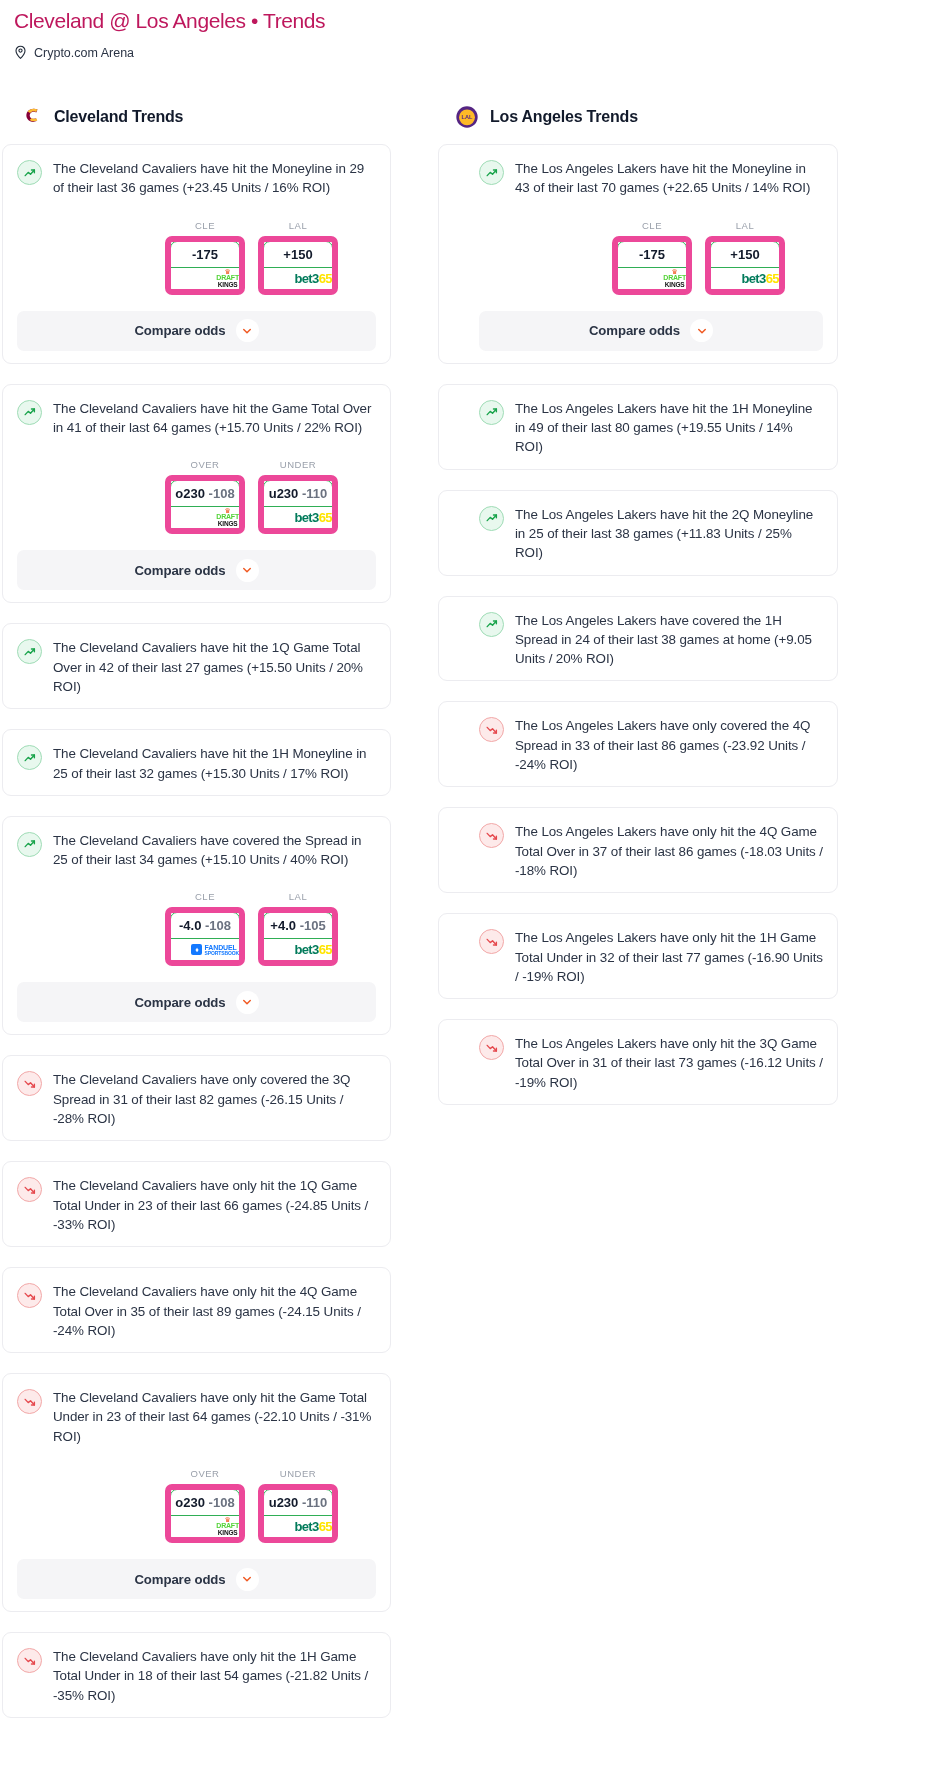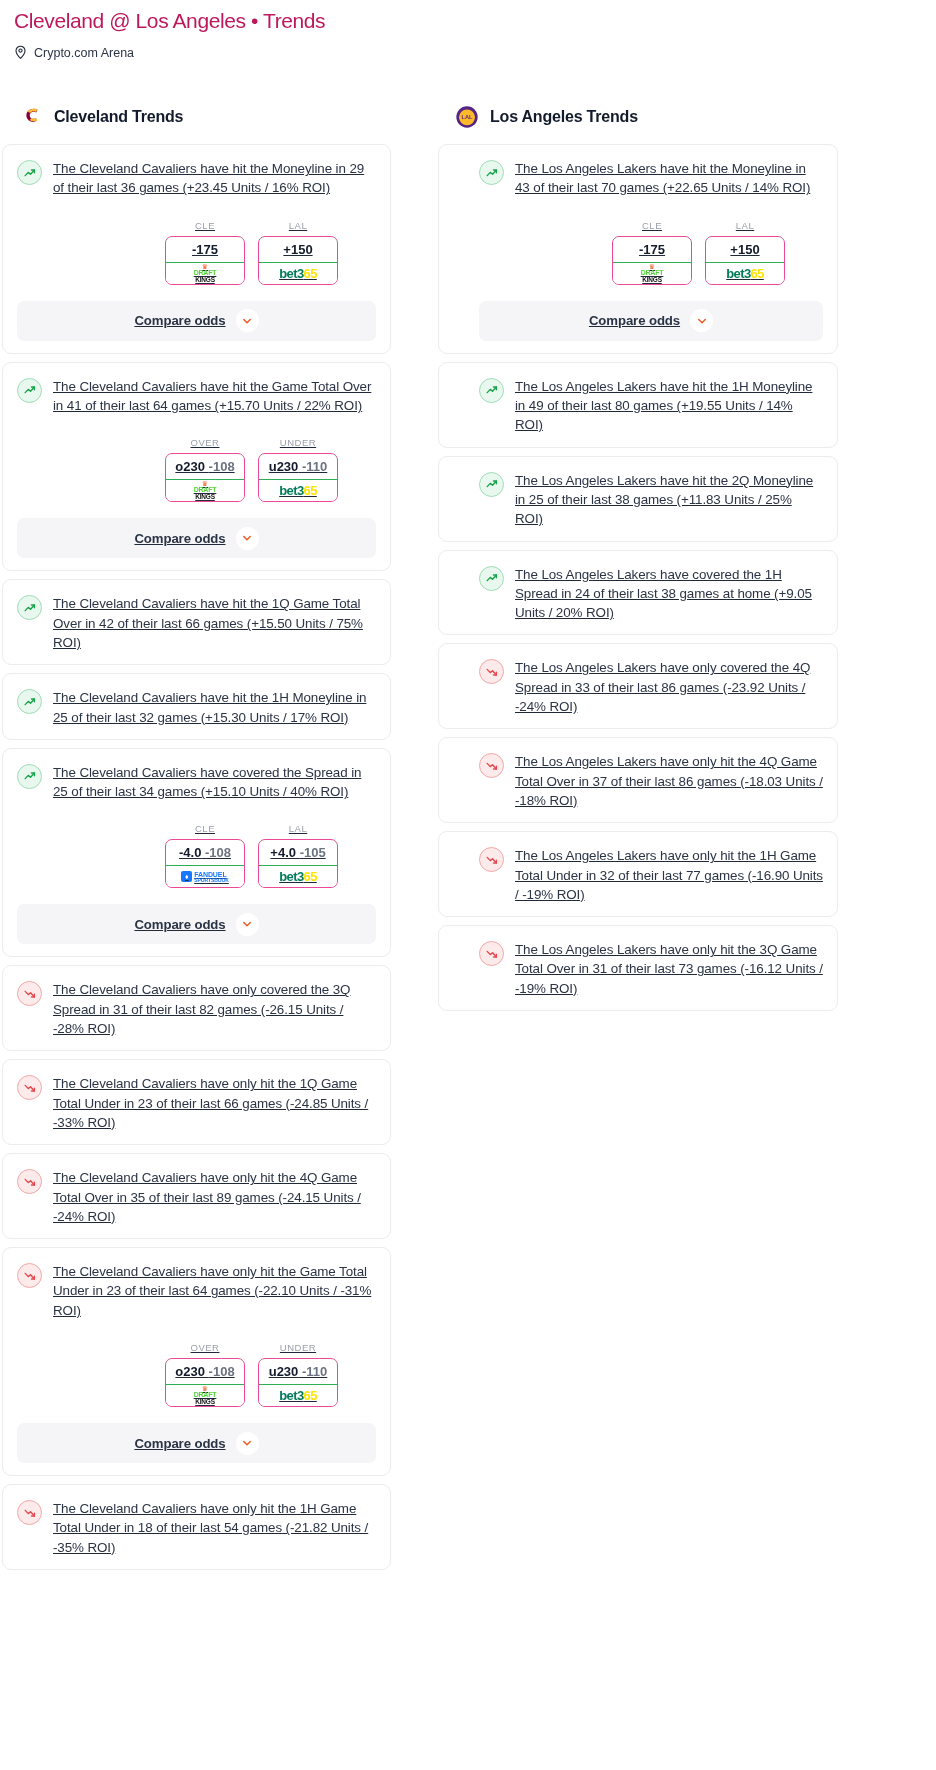--- a/index.html
+++ b/index.html
@@ -47,21 +47,21 @@
     margin-bottom: 14px;
   }
   .team-header-title {
     font-size: 16px;
     font-weight: bold;
     color: #121a2b;
     letter-spacing: -0.2px;
   }
   .team-logo { width: 26px; height: 26px; flex: 0 0 26px; position: relative; }
 
-  .cards { display: flex; flex-direction: column; gap: 8px; text-decoration: underline; }
+  .cards { display: flex; flex-direction: column; gap: 20px; }
 
   .trend-card {
     border: 1px solid #ececf0;
     border-radius: 9px;
     background: #ffffff;
     padding: 14px 14px 12px 14px;
     width: 100%;
   }
   .card-narrow { width: 389px; }
   .card-wide { width: 400px; padding-left: 40px; }
@@ -91,21 +91,21 @@
   }
   .odds-col { width: 80px; }
   .odds-label {
     text-align: center;
     font-size: 9.5px;
     color: #9aa0ab;
     letter-spacing: 0.5px;
     margin-bottom: 5px;
   }
   .odds-box {
-    border: 1px solid #ec4899;
+    border: 6px solid #ec4899;
     border-radius: 7px;
     overflow: hidden;
     background: #fff;
   }
   .odds-price {
     border-bottom: 1px solid #2fae55;
     border: 1px solid #2fae55;
     border-radius: 7px 7px 0 0;
     margin: -1px -1px 0 -1px;
     text-align: center;
@@ -114,21 +114,21 @@
     color: #121a2b;
     padding: 5px 2px 5px 2px;
     background: #fff;
     white-space: nowrap;
   }
   .odds-price .vig { color: #6b7280; font-weight: bold; }
   .odds-book {
     height: 21px;
     display: flex;
     align-items: center;
-    justify-content: center;
+    justify-content: flex-end;
     background: #fff;
   }
 
   
   .logo-dk { display: flex; flex-direction: column; align-items: center; line-height: 1; }
   .logo-dk .dk-crown { font-size: 7px; color: #f05a23; line-height: 6px; margin-bottom: -1px; }
   .logo-dk .dk-draft { font-size: 7px; font-weight: bold; color: #53d337; letter-spacing: -0.2px; line-height: 7px; }
   .logo-dk .dk-kings { font-size: 6.5px; font-weight: bold; color: #111111; letter-spacing: -0.2px; line-height: 7px; }
 
   .logo-b365 { font-size: 13px; font-weight: bold; letter-spacing: -0.6px; line-height: 1; }
@@ -283,21 +283,21 @@
           </div>
         </div>
         <div class="trend-card card-narrow">
           <div class="trend-top">
             <span class="trend-badge badge-up">
               <svg width="14" height="14" viewBox="0 0 16 16">
                 <polyline points="2.5,11 6,7.3 8.6,9.4 13,4.6" fill="none" stroke="#17a34a" stroke-width="1.6" stroke-linecap="round" stroke-linejoin="round"></polyline>
                 <polyline points="9.7,4.6 13,4.6 13,7.8" fill="none" stroke="#17a34a" stroke-width="1.6" stroke-linecap="round" stroke-linejoin="round"></polyline>
               </svg>
             </span>
-            <span class="trend-text">The Cleveland Cavaliers have hit the 1Q Game Total Over in 42 of their last 66 games (+15.50 Units / 75% ROI)</span>
+            <span class="trend-text">The Cleveland Cavaliers have hit the 1Q Game Total Over in 42 of their last 27 games (+15.50 Units / 20% ROI)</span>
           </div>
         </div>
         <div class="trend-card card-narrow">
           <div class="trend-top">
             <span class="trend-badge badge-up">
               <svg width="14" height="14" viewBox="0 0 16 16">
                 <polyline points="2.5,11 6,7.3 8.6,9.4 13,4.6" fill="none" stroke="#17a34a" stroke-width="1.6" stroke-linecap="round" stroke-linejoin="round"></polyline>
                 <polyline points="9.7,4.6 13,4.6 13,7.8" fill="none" stroke="#17a34a" stroke-width="1.6" stroke-linecap="round" stroke-linejoin="round"></polyline>
               </svg>
             </span>

